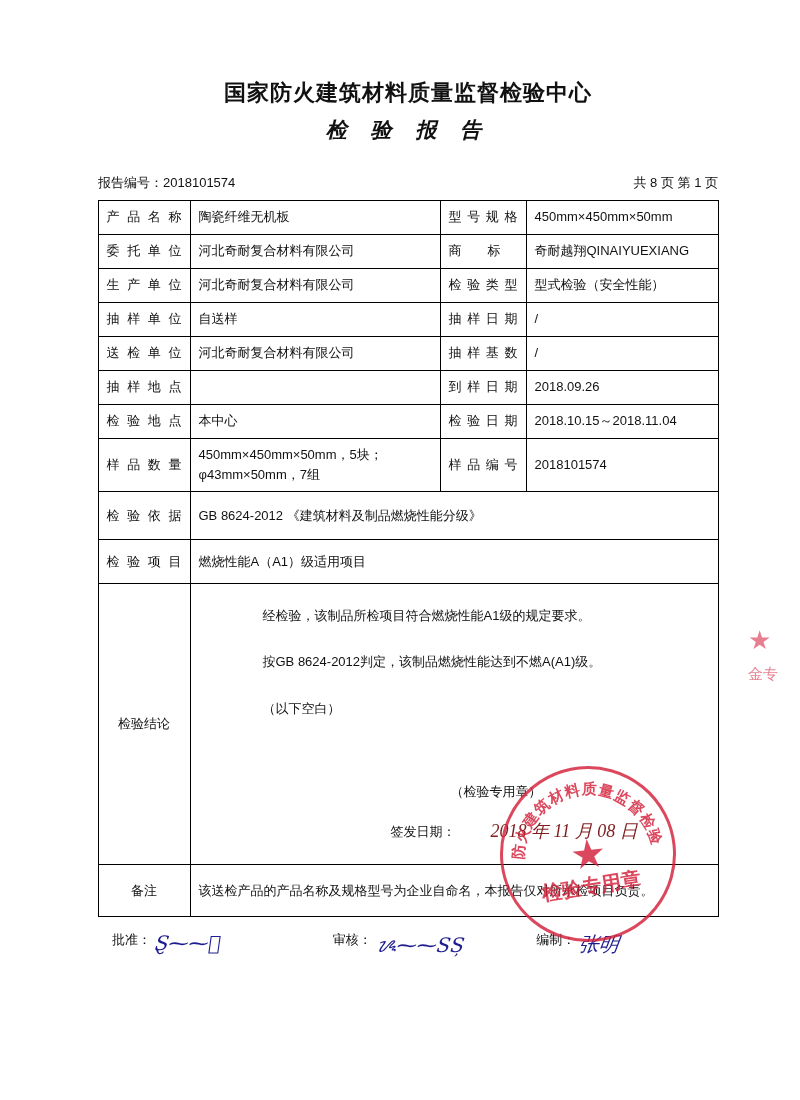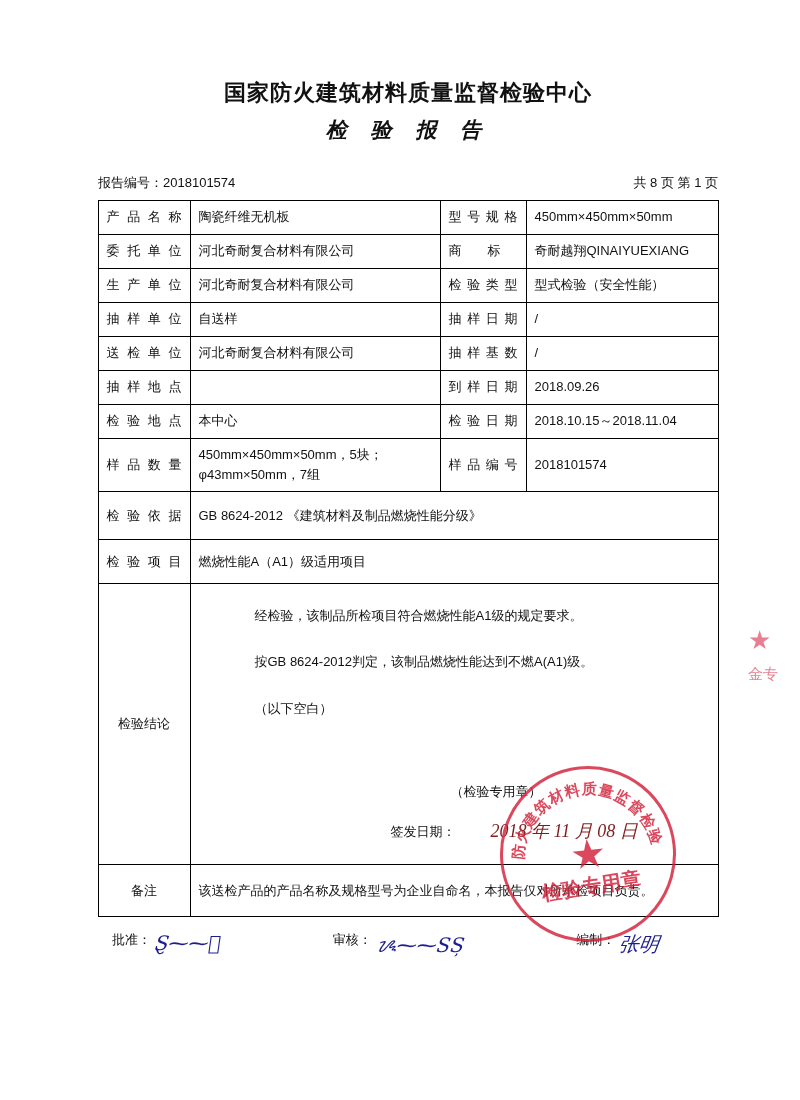--- a/index.html
+++ b/index.html
@@ -84,21 +84,21 @@
     padding: 0 !important;
   }
   .concl-inner {
     position: relative;
     height: 100%;
     padding: 22px 18px 0 60px;
     box-sizing: border-box;
     font-size: 13px;
   }
   .concl-inner p {
-    margin: 0 0 26px 4px;
+    margin: 0 0 26px 12px;
   }
   .sign-line {
     position: absolute;
     left: 200px;
     bottom: 22px;
     font-size: 13px;
     white-space: nowrap;
     margin-top: 20px;
   }
   .seal-text {
@@ -189,21 +189,21 @@
     position: relative;
     height: 52px;
   }
   .foot-item {
     display: flex;
     align-items: flex-start;
     white-space: nowrap;
   }
   .foot-item.approve { margin-left: 14px; }
   .foot-item.review { margin-left: 112px; }
-  .foot-item.compile { margin-left: 112px; }
+  .foot-item.compile { margin-left: 72px; }
   .sig {
     color: #1d1d8f;
     font-family: "DejaVu Serif", serif;
     font-style: italic;
     font-size: 20px;
     margin-left: 4px;
     transform: skewX(-8deg);
     white-space: nowrap;
   }
 </style>

